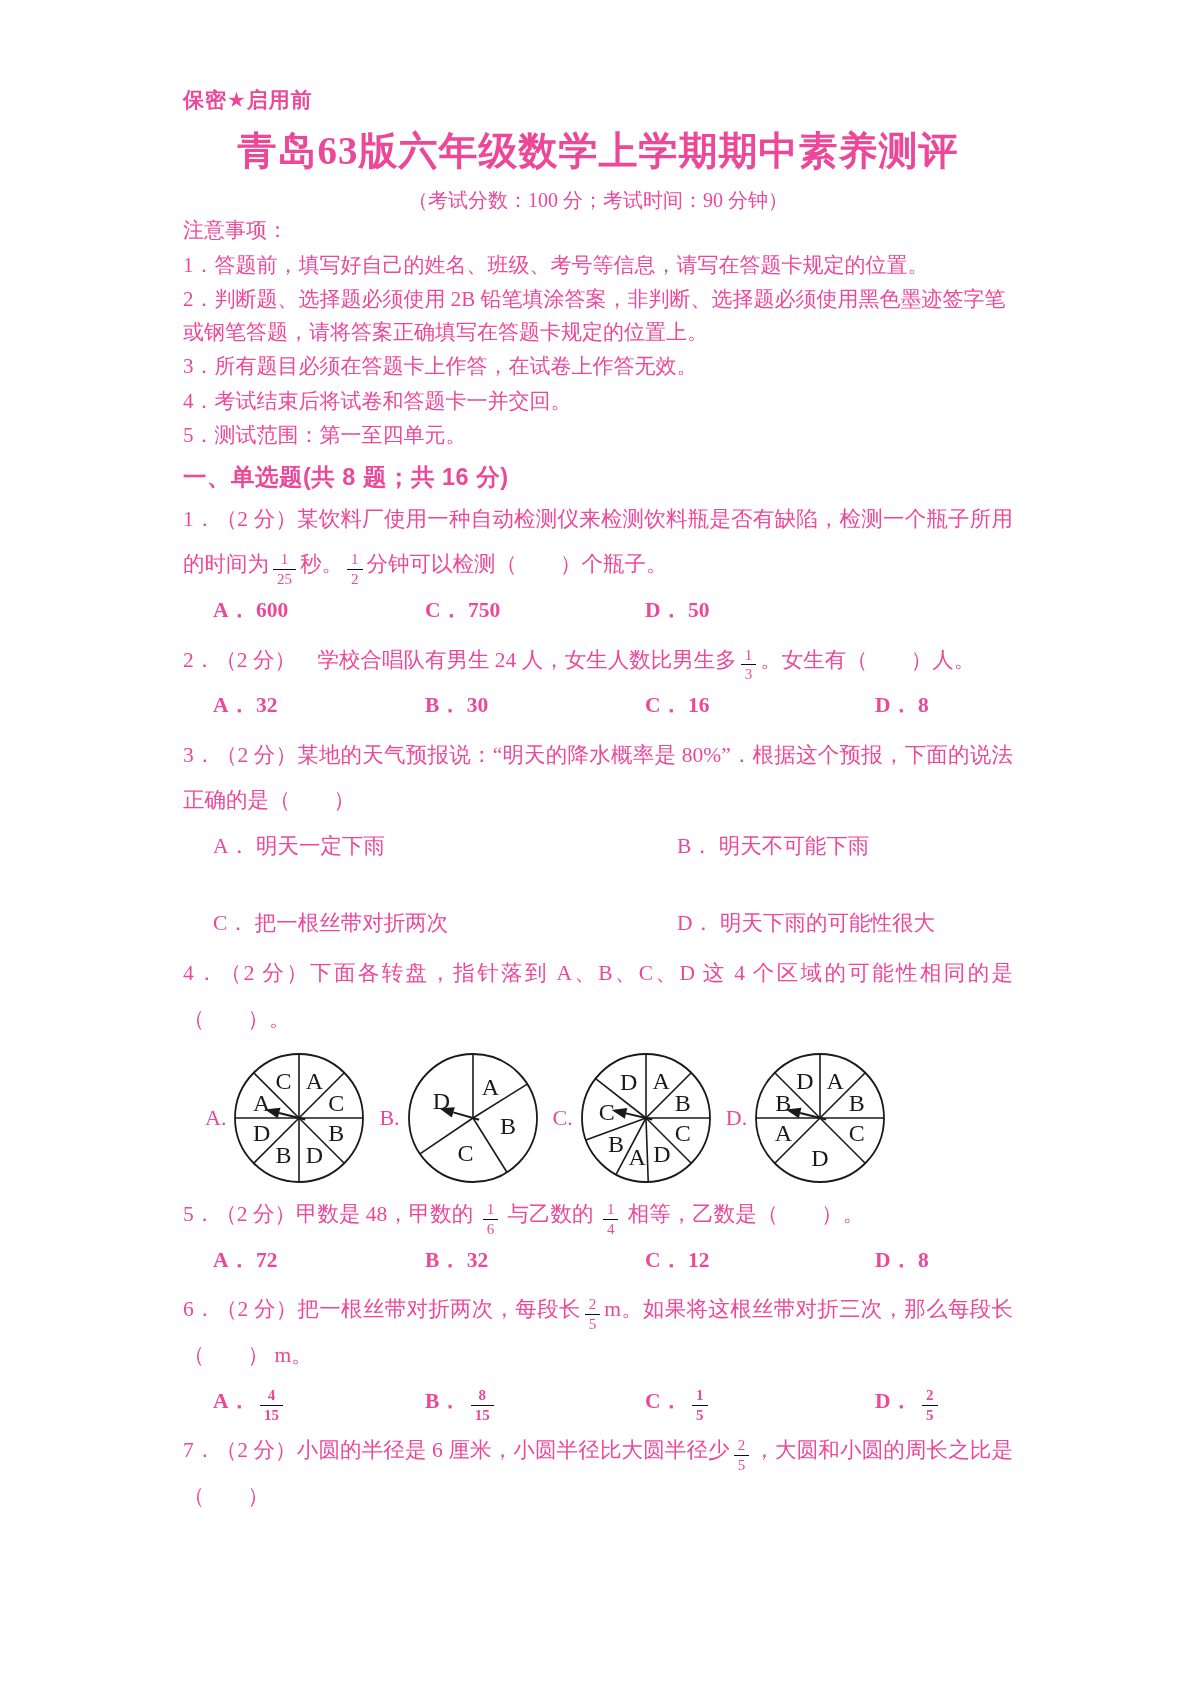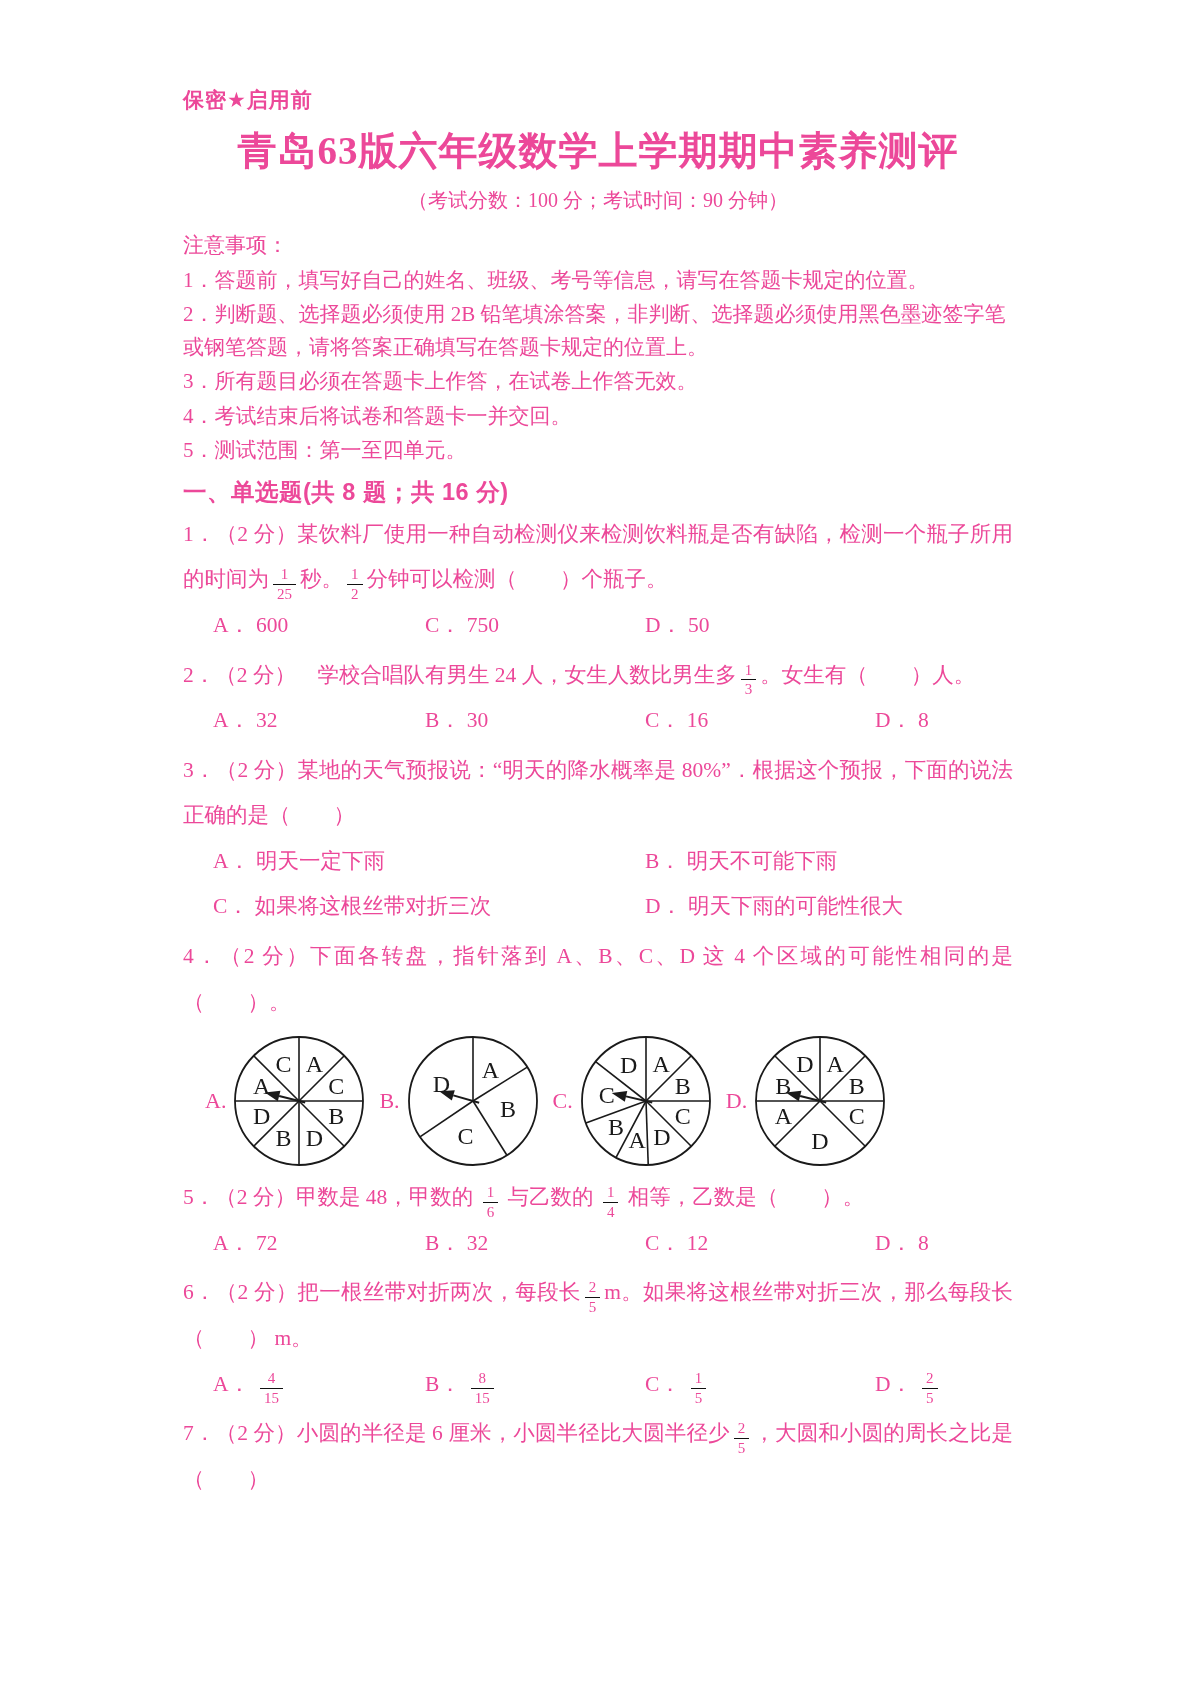--- a/index.html
+++ b/index.html
@@ -13,31 +13,31 @@
   .classification{
     font-family:"Liberation Sans","DejaVu Sans",sans-serif;
     font-weight:bold; font-size:21px; letter-spacing:1px;
   }
   .title{
     font-family:Liberation Serif, serif;
     font-weight:900; font-size:39px; text-align:center; margin-top:10px;
     letter-spacing:1px; white-space:nowrap;
   }
   .subtitle{ font-size:20px; text-align:center; margin-top:9px; }
-  .notice{ font-size:21px; line-height:1.55; margin-top:15px; }
+  .notice{ font-size:21px; line-height:1.55; }
   .notice .n-item{ margin-top:2px; }
   .section-heading{
     font-family:"Liberation Sans","DejaVu Sans",sans-serif;
     font-weight:bold; font-size:23.5px; margin:9px 0 4px 0; letter-spacing:.5px;
   }
   .question{ font-size:21.5px; line-height:2.12; margin-bottom:4px; }
   .stem{ text-align:justify; }
   .options{ display:grid; padding-left:30px; }
-  .cols4{ grid-template-columns:212px 220px 230px 1fr; }
-  .cols2{ grid-template-columns:432px 1fr; }
+  .cols4{ grid-template-columns:212px 220px 230px 1fr;font-weight:bold; }
+  .cols2{ grid-template-columns:432px 1fr;gap:32px; }
   .opt{ white-space:nowrap; }
   .opt .olabel{ margin-right:6px; }
   .frac{
     display:inline-block; vertical-align:-0.85em; text-align:center;
     font-size:15px; line-height:1.12; margin:0 4px; font-family:"Liberation Serif","DejaVu Serif",serif;
   }
   .frac .num{ display:block; padding:0 4px 1px 4px; }
   .frac .den{ display:block; border-top:1.6px solid #101010; padding:1px 4px 0 4px; }
   .spinner-row{
     display:flex; align-items:center; margin:8px 0 6px 22px; gap:12px;
@@ -81,21 +81,21 @@
           <div class="opt"><span class="olabel">B．</span><span>30</span></div>
           <div class="opt"><span class="olabel">C．</span><span>16</span></div>
           <div class="opt"><span class="olabel">D．</span><span>8</span></div>
         </div>
       </div>
       <div class="question">
         <div class="stem"><span>3．（2 分）某地的天气预报说：“明天的降水概率是 80%”．根据这个预报，下面的说法正确的是（　　）</span></div>
         <div class="options cols2">
           <div class="opt"><span class="olabel">A．</span><span>明天一定下雨</span></div>
           <div class="opt"><span class="olabel">B．</span><span>明天不可能下雨</span></div>
-          <div class="opt"><span class="olabel">C．</span><span>如果将这根丝带对折三次</span></div>
+          <div class="opt"><span class="olabel">C．</span><span>把一根丝带对折两次</span></div>
           <div class="opt"><span class="olabel">D．</span><span>明天下雨的可能性很大</span></div>
         </div>
       </div>
       <div class="question">
         <div class="stem"><span>4．（2 分）下面各转盘，指针落到 A、B、C、D 这 4 个区域的可能性相同的是（　　）。</span></div>
         <div class="spinner-row">
           <div class="spinner-item">
             <span class="spinner-tag">A.</span>
             <svg width="136" height="136" viewBox="0 0 136 136">
               <circle cx="68" cy="68" r="64" fill="none" stroke="#1a1a1a" stroke-width="1.8"></circle>

